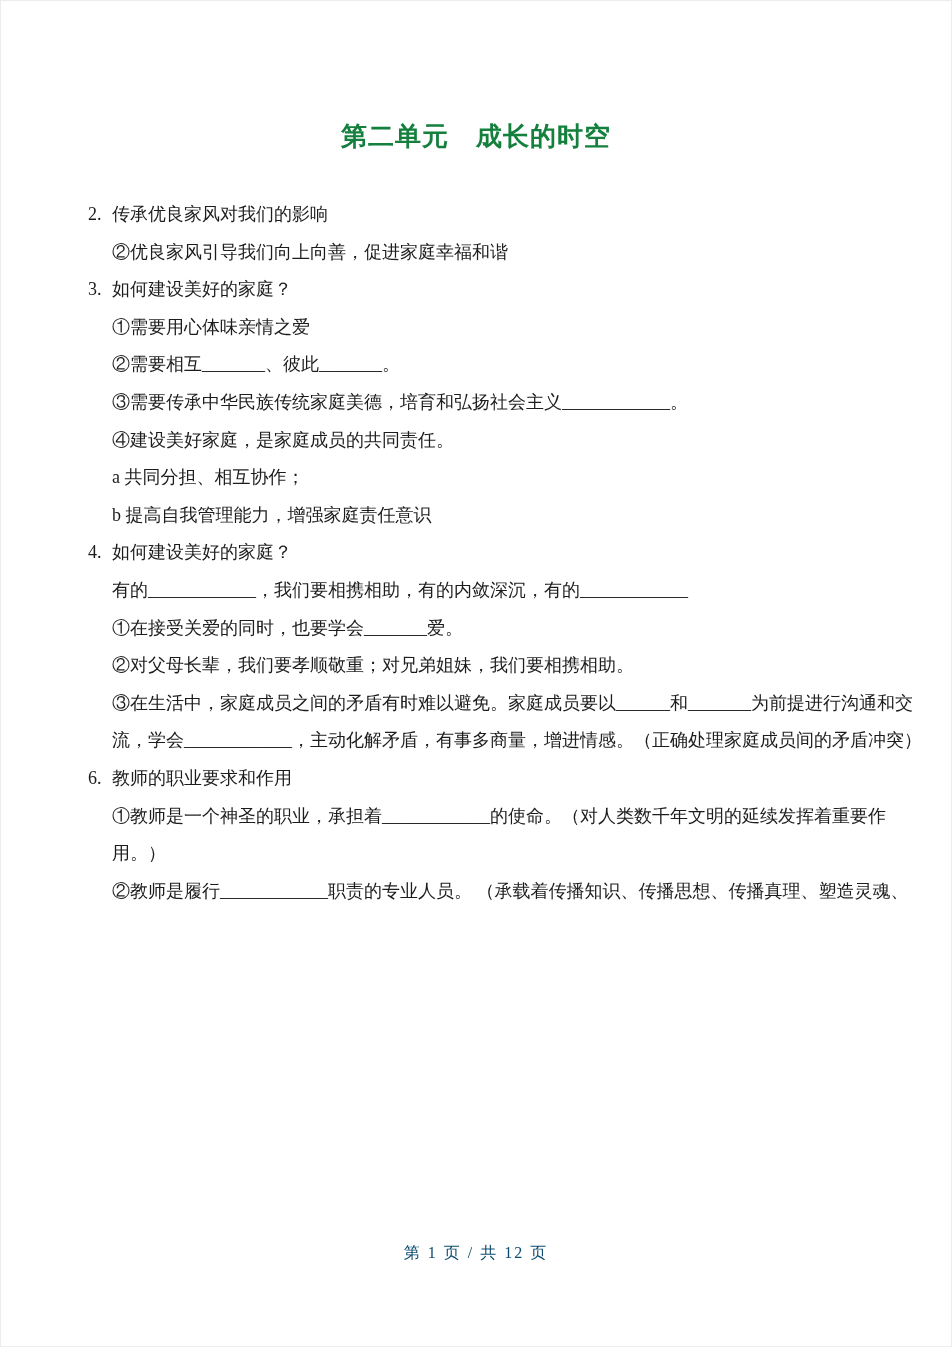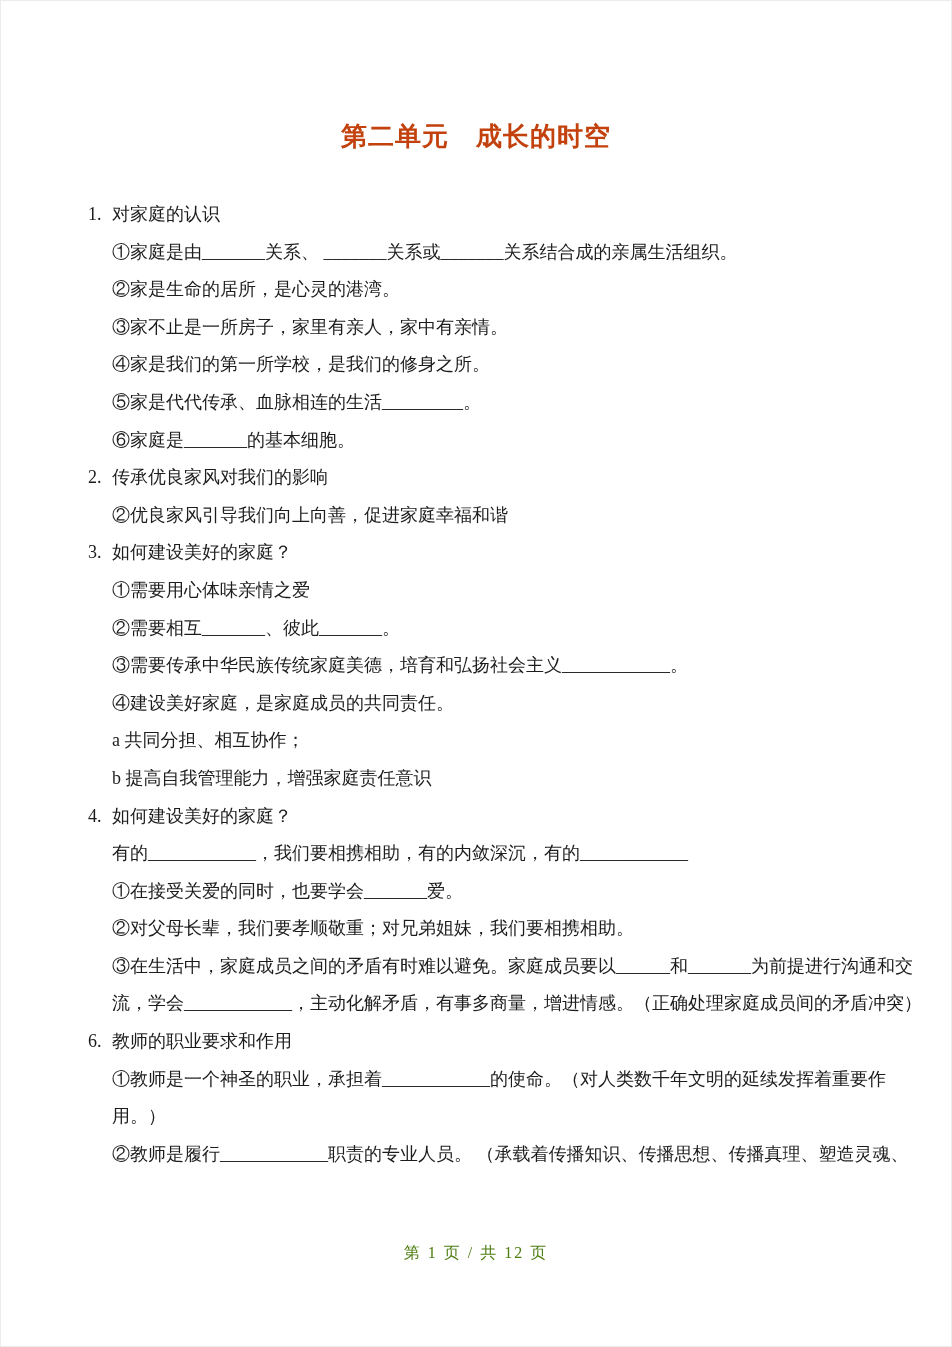--- a/index.html
+++ b/index.html
@@ -14,21 +14,21 @@
     color: #1c1c1c;
     overflow: hidden;
   }
   .title {
     margin: 0;
     padding-top: 121px;
     text-align: center;
     font-size: 26px;
     line-height: 32px;
     font-weight: bold;
-    color: #c2410c;
+    color: #15803d;
     letter-spacing: 1px;
   }
   .content {
     margin-top: 43px;
     margin-left: 88px;
     width: 836px;
     font-size: 18px;
     line-height: 37.6px;
   }
   .content p { margin: 0; }
@@ -41,42 +41,33 @@
     width: 810px;
   }
   .footer {
     position: absolute;
     top: 1240px;
     left: 0;
     width: 100%;
     text-align: center;
     font-size: 16px;
     line-height: 26px;
-    color: #4d7c0f;
+    color: #0c4a6e;
     letter-spacing: 2px;
   }
 </style>
 </head>
 <body>
 
 <div class="page">
 
   <h1 class="title">第二单元　成长的时空</h1>
 
   <div class="content">
 
-    <section>
-      <p class="head"><span class="num">1.</span><span>对家庭的认识</span></p>
-      <p class="line">①家庭是由_______关系、 _______关系或_______关系结合成的亲属生活组织。</p>
-      <p class="line">②家是生命的居所，是心灵的港湾。</p>
-      <p class="line">③家不止是一所房子，家里有亲人，家中有亲情。</p>
-      <p class="line">④家是我们的第一所学校，是我们的修身之所。</p>
-      <p class="line">⑤家是代代传承、血脉相连的生活_________。</p>
-      <p class="line">⑥家庭是_______的基本细胞。</p>
-    </section>
 
     <section>
       <p class="head"><span class="num">2.</span><span>传承优良家风对我们的影响</span></p>
       <p class="line">②优良家风引导我们向上向善，促进家庭幸福和谐</p>
     </section>
 
     <section>
       <p class="head"><span class="num">3.</span><span>如何建设美好的家庭？</span></p>
       <p class="line">①需要用心体味亲情之爱</p>
       <p class="line">②需要相互_______、彼此_______。</p>

